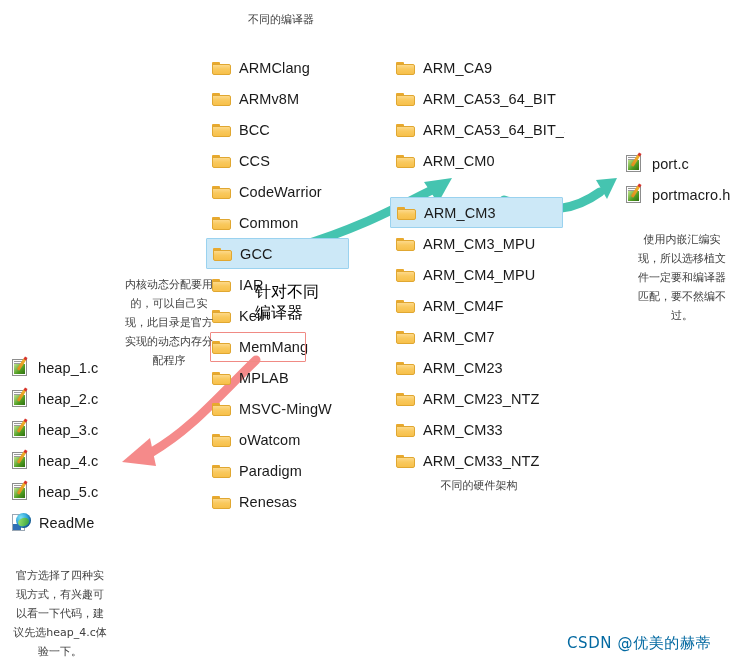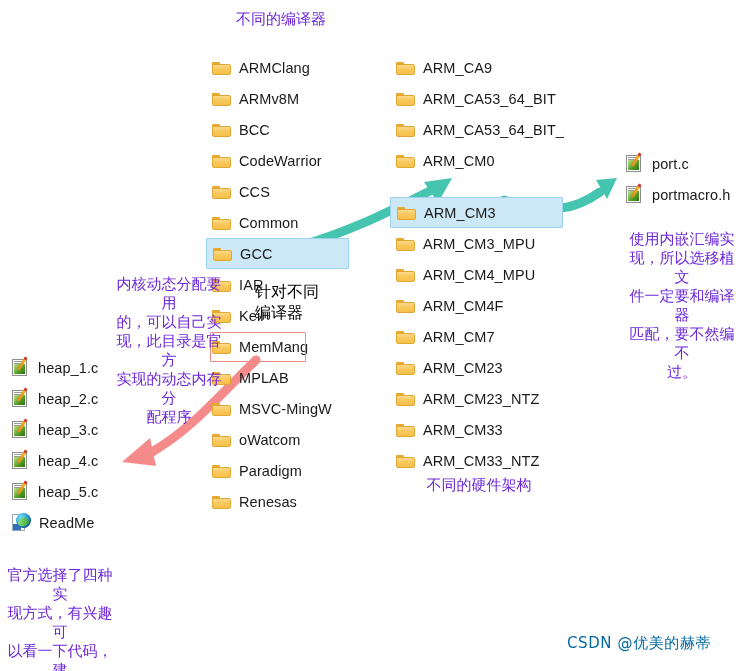--- a/index.html
+++ b/index.html
@@ -79,22 +79,22 @@
   }
   .ico.edge .swoosh{
     position:absolute;left:6px;top:5px;width:11px;height:8px;border-radius:50% 50% 45% 45%;
     background:linear-gradient(120deg,#9fe870,#2f9e3f);
     transform:rotate(-18deg);
   }
 
   
   .anno{
     position:absolute;
-    color:#6d28d9;
-    font-size:15px;
+    color:#404040;
+    font-size:11px;
     line-height:19px;
     white-space:pre-line;
     font-family:"DejaVu Sans","Liberation Sans",sans-serif;
   }
   .anno.strong{color:#000000;font-size:16px;line-height:21px;}
   .anno.center{text-align:center;}
 
   .redbox{
     position:absolute;
     border:1.6px solid #f08a84;
@@ -211,25 +211,25 @@
     <div class="row">
       <span class="ico folder"></span>
       <span class="lbl">ARMv8M</span>
     </div>
     <div class="row">
       <span class="ico folder"></span>
       <span class="lbl">BCC</span>
     </div>
     <div class="row">
       <span class="ico folder"></span>
+      <span class="lbl">CCS</span>
+    </div>
+    <div class="row">
+      <span class="ico folder"></span>
       <span class="lbl">CodeWarrior</span>
-    </div>
-    <div class="row">
-      <span class="ico folder"></span>
-      <span class="lbl">CCS</span>
     </div>
     <div class="row">
       <span class="ico folder"></span>
       <span class="lbl">Common</span>
     </div>
     <div class="row sel" style="width:143px;">
       <span class="ico folder"></span>
       <span class="lbl">GCC</span>
     </div>
     <div class="row">

